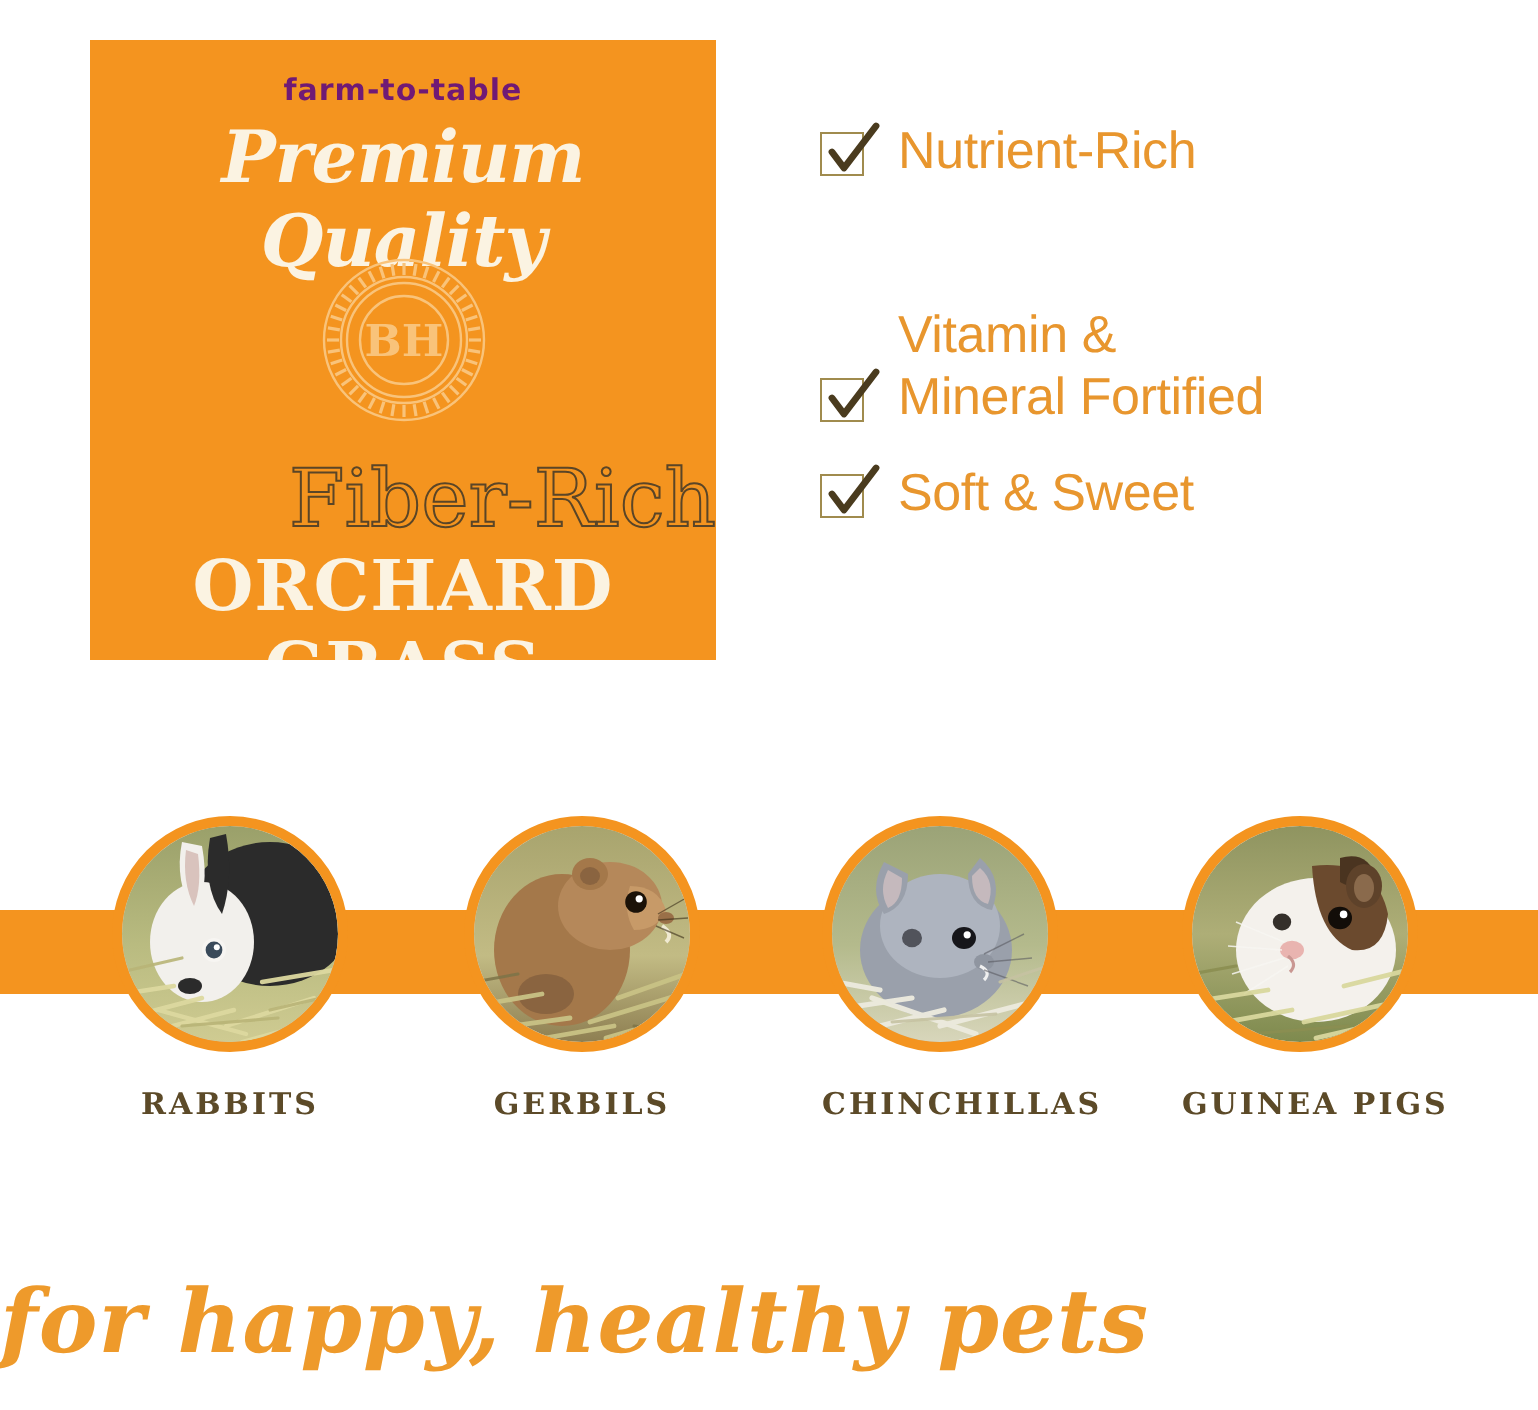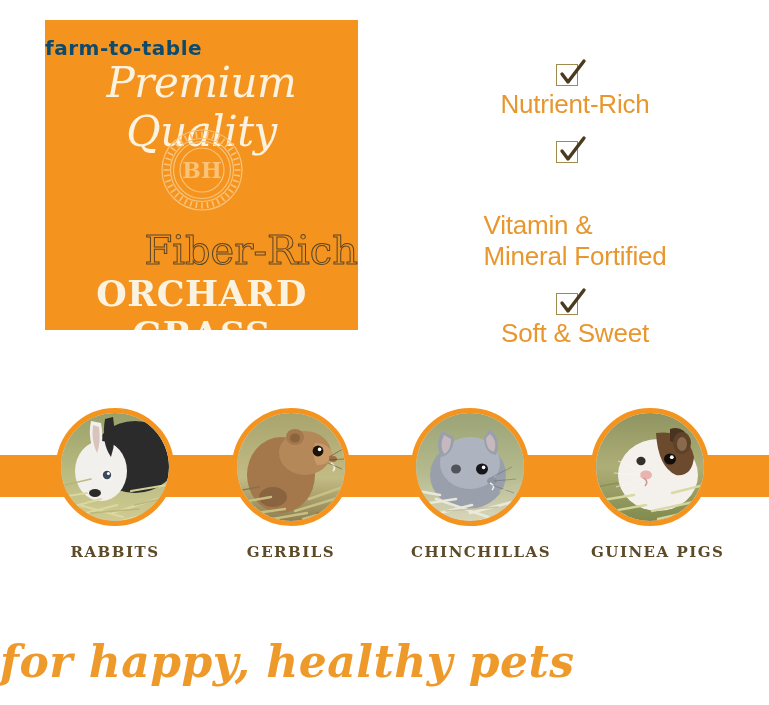--- a/index.html
+++ b/index.html
@@ -24,37 +24,37 @@
     width: 313px;
     height: 310px;
     background: #F4941F;
     overflow: hidden;
   }
   .farm-to-table {
     position: absolute;
     top: 16px;
     left: 0;
     width: 100%;
-    text-align: left;
+    text-align: center;
     font-family: "DejaVu Sans", sans-serif;
     font-weight: bold;
-    font-size: 20px;
+    font-size: 15px;
     letter-spacing: 0.5px;
-    color: #0c4a6e;
+    color: #701a75;
   }
   .premium-quality {
     position: absolute;
     top: 38px;
     left: 0;
     width: 100%;
     text-align: center;
     font-family: "DejaVu Serif", serif;
     font-style: italic;
-    font-weight: normal;
-    font-size: 42px;
+    font-weight: bold;
+    font-size: 36px;
     letter-spacing: -0.5px;
     color: #FBF3E2;
   }
   .seal-wrap {
     position: absolute;
     top: 108px;
     left: 50%;
     transform: translateX(-50%);
     width: 84px;
     height: 84px;
@@ -90,23 +90,22 @@
 
   
   .checklist {
     position: absolute;
     left: 410px;
     top: 60px;
     width: 330px;
   }
   .check-row {
     display: flex;
-    align-items: center;
+    align-items: flex-end;
     margin-bottom: 17px;
-    flex-direction: column;
   }
   .check-box {
     position: relative;
     width: 25px;
     height: 25px;
     flex: 0 0 25px;
     margin-top: 4px;
     margin-right: 14px;
   }
   .check-box .box {

